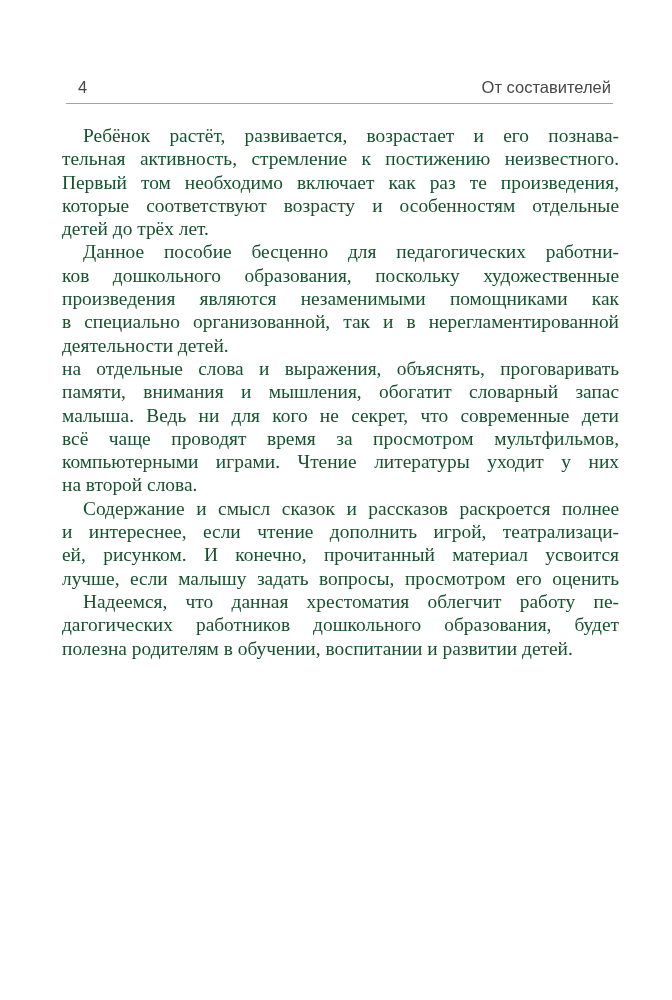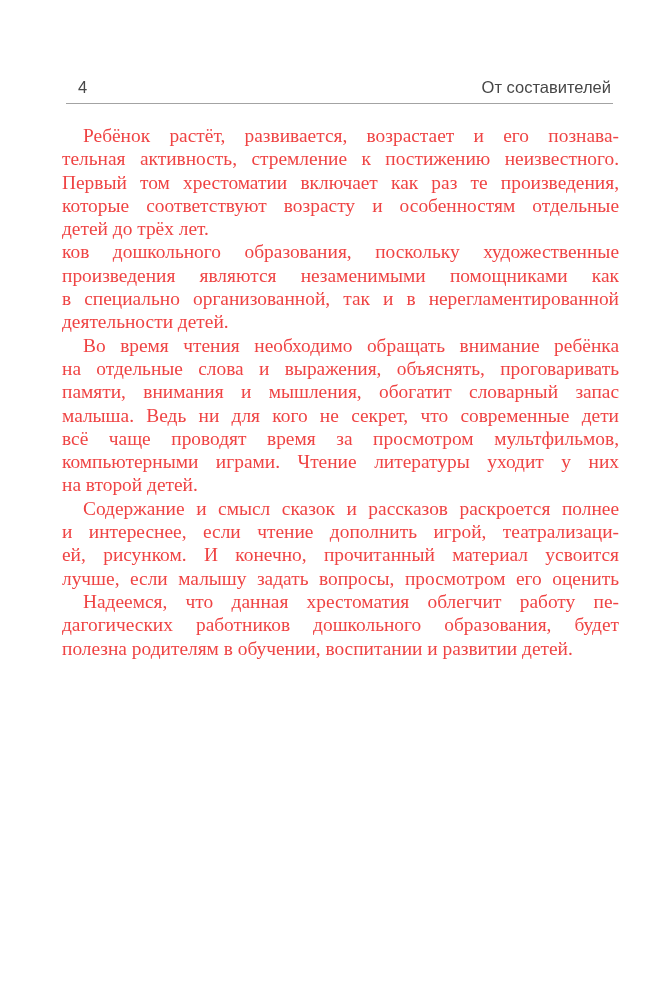--- a/index.html
+++ b/index.html
@@ -40,21 +40,21 @@
   .running-title {
     padding-right: 2px;
   }
   .body-text {
     position: absolute;
     left: 62px;
     right: 53px;
     top: 124px;
     font-size: 19.4px;
     line-height: 23.3px;
-    color: #ef4444;
+    color: #14532d;
   }
   .para { margin: 0; }
   .line {
     text-align: justify;
     text-align-last: justify;
     white-space: normal;
   }
   .line.first {
     text-indent: 21px;
   }
@@ -69,38 +69,38 @@
 
   <div class="page-header">
     <span class="page-number">4</span>
     <span class="running-title">От составителей</span>
   </div>
 
   <div class="body-text">
       <div class="para">
         <div class="line first">Ребёнок растёт, развивается, возрастает и его познава-</div>
         <div class="line">тельная активность, стремление к постижению неизвестного.</div>
-        <div class="line">Первый том хрестоматии включает как раз те произведения,</div>
+        <div class="line">Первый том необходимо включает как раз те произведения,</div>
         <div class="line">которые соответствуют возрасту и особенностям отдельные</div>
         <div class="line last">детей до трёх лет.</div>
       </div>
       <div class="para">
+        <div class="line first">Данное пособие бесценно для педагогических работни-</div>
         <div class="line">ков дошкольного образования, поскольку художественные</div>
         <div class="line">произведения являются незаменимыми помощниками как</div>
         <div class="line">в специально организованной, так и в нерегламентированной</div>
         <div class="line last">деятельности детей.</div>
       </div>
       <div class="para">
-        <div class="line first">Во время чтения необходимо обращать внимание ребёнка</div>
         <div class="line">на отдельные слова и выражения, объяснять, проговаривать</div>
         <div class="line">памяти, внимания и мышления, обогатит словарный запас</div>
         <div class="line">малыша. Ведь ни для кого не секрет, что современные дети</div>
         <div class="line">всё чаще проводят время за просмотром мультфильмов,</div>
         <div class="line">компьютерными играми. Чтение литературы уходит у них</div>
-        <div class="line last">на второй детей.</div>
+        <div class="line last">на второй слова.</div>
       </div>
       <div class="para">
         <div class="line first">Содержание и смысл сказок и рассказов раскроется полнее</div>
         <div class="line">и интереснее, если чтение дополнить игрой, театрализаци-</div>
         <div class="line">ей, рисунком. И конечно, прочитанный материал усвоится</div>
         <div class="line">лучше, если малышу задать вопросы, просмотром его оценить</div>
       </div>
       <div class="para">
         <div class="line first">Надеемся, что данная хрестоматия облегчит работу пе-</div>
         <div class="line">дагогических работников дошкольного образования, будет</div>

